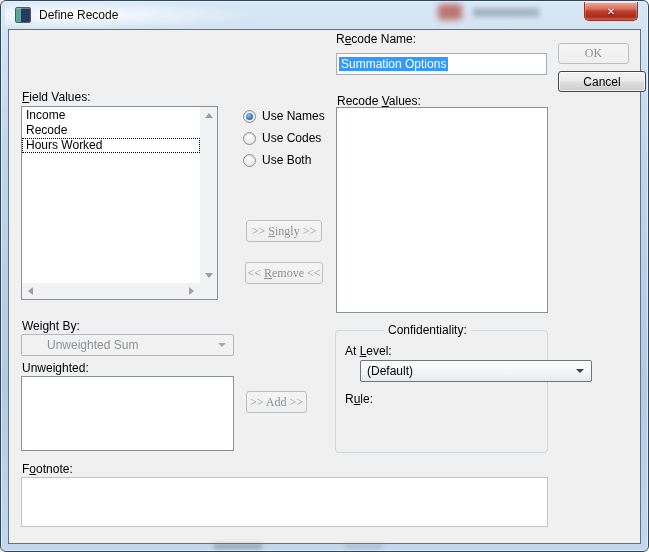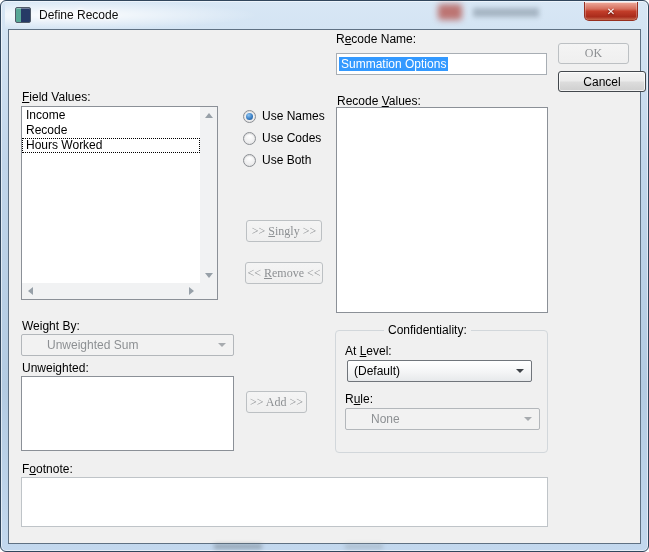--- a/index.html
+++ b/index.html
@@ -153,29 +153,25 @@
     </div>
 
     <span class="lbl" style="left:13px;top:331px">Unweighted:</span>
     <div class="listbox" style="left:12px;top:346px;width:213px;height:75px"></div>
 
     <div class="btn disabled" style="left:237px;top:361px;width:61px;height:22px">&gt;&gt; Add &gt;&gt;</div>
 
     <div class="groupbox" style="left:326px;top:300px;width:213px;height:123px">
       <span class="group-label">Confidentiality:</span>
       <span class="lbl" style="left:9px;top:13px"><span>At </span><u>L</u><span>evel:</span></span>
-      <div class="combo enabled" style="left:11px;top:29px;width:185px;height:22px">
+      <div class="combo enabled" style="left:24px;top:29px;width:232px;height:22px">
         <span>(Default)</span>
         <span class="arrow-down"></span>
       </div>
       <span class="lbl" style="left:9px;top:61px"><span>R</span><u>u</u><span>le:</span></span>
-      <div class="combo disabled" style="left:9px;top:77px;width:195px;height:22px">
-        <span>None</span>
-        <span class="arrow-down"></span>
-      </div>
     </div>
 
     <span class="lbl" style="left:13px;top:432px"><span>F</span><u>o</u><span>otnote:</span></span>
     <div class="textbox lightborder" style="left:12px;top:447px;width:527px;height:50px"></div>
 
   </div>
 
   <div class="blob-b1"></div>
   <div class="blob-b2"></div>
 </div>

